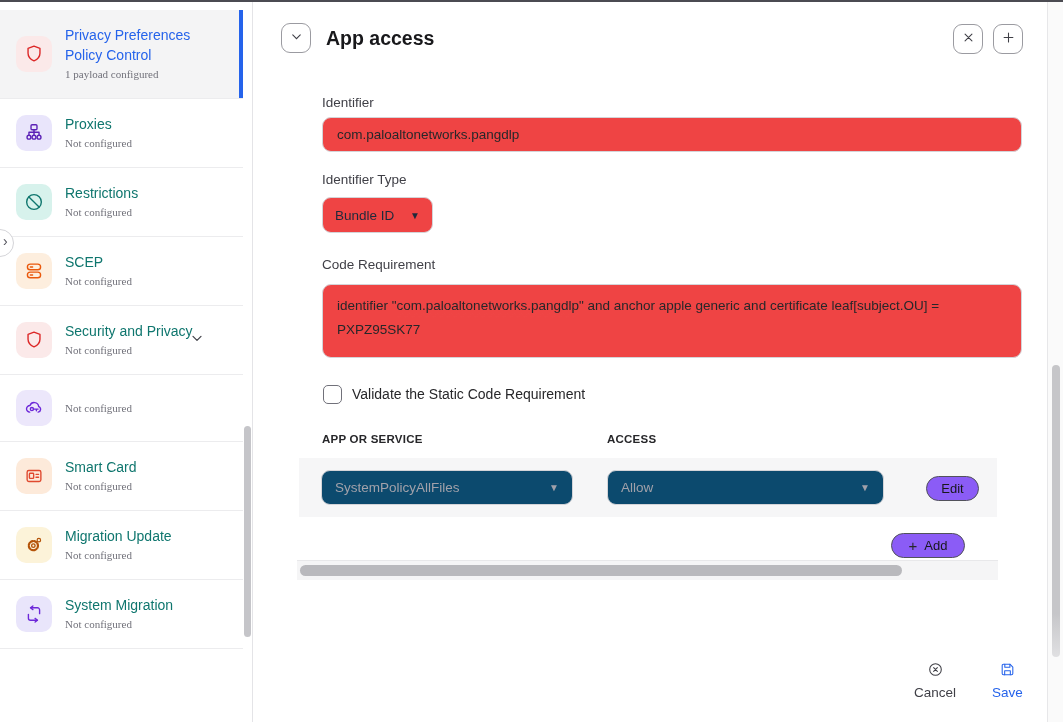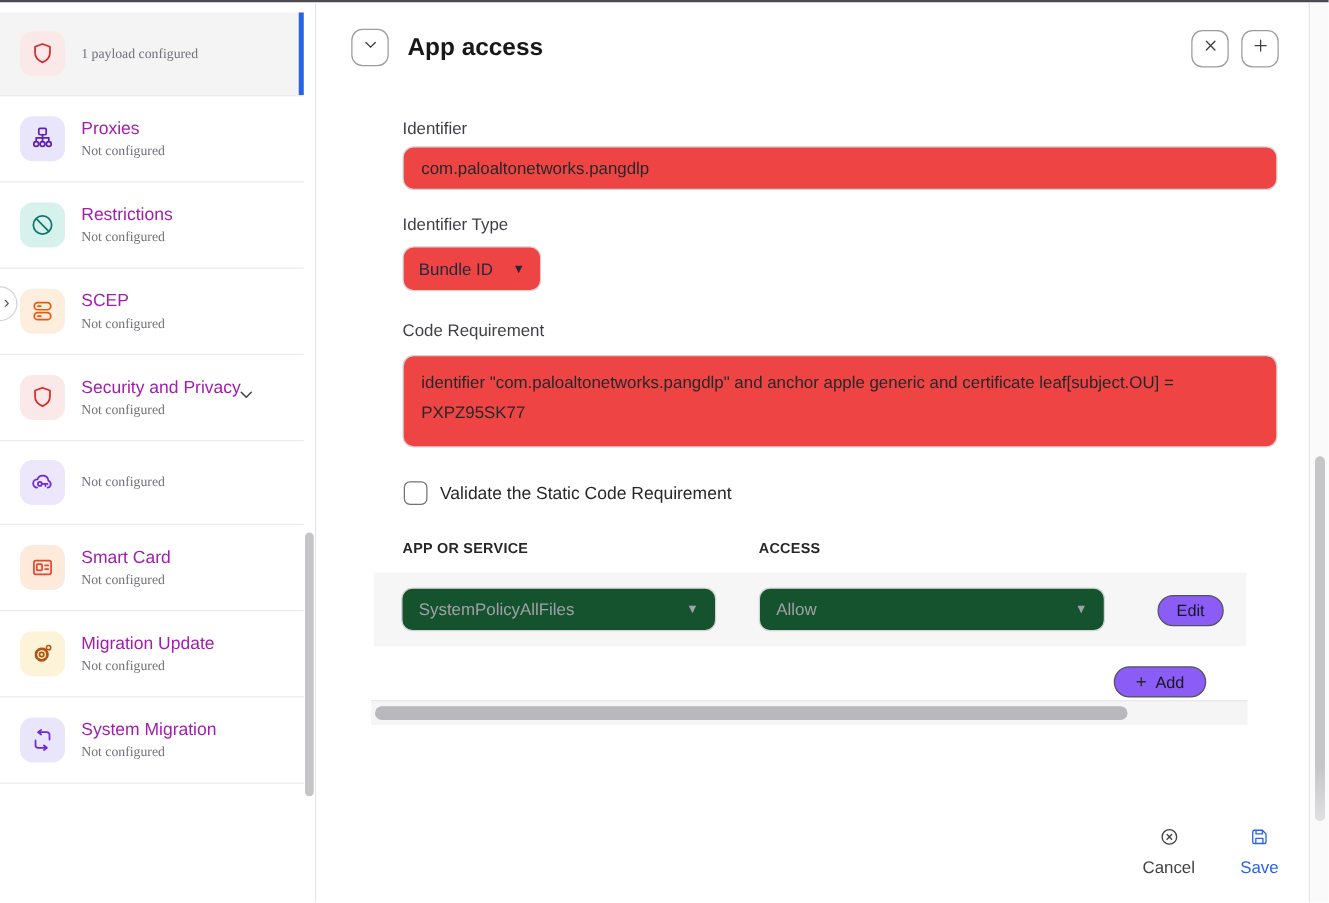--- a/index.html
+++ b/index.html
@@ -13,21 +13,21 @@
   #sb-list { width:243px; padding-top:8px; }
   .sb-item { position:relative; display:flex; align-items:center; gap:13px;
     padding:15px 14px 15px 16px; border-bottom:1px solid #ececee; cursor:pointer; }
   .sb-item.active { background:#f4f4f5; }
   .sb-item.active::after { content:""; position:absolute; right:0; top:0; bottom:0; width:4px; background:#2563eb; }
   .tile { flex:0 0 36px; width:36px; height:36px; border-radius:10px; display:flex;
     align-items:center; justify-content:center; }
   .tile svg { width:22px; height:22px; stroke:currentColor; fill:none;
     stroke-width:1.5; stroke-linecap:round; stroke-linejoin:round; }
   .sb-text { display:flex; flex-direction:column; max-width:140px; }
-  .sb-title { font-size:14px; line-height:20px; color:#a21caf; }
+  .sb-title { font-size:14px; line-height:20px; color:#0f766e; }
   .sb-item.active .sb-title { color:#2563eb; }
   .sb-status { font-size:11px; line-height:18px; color:#71717a;font-family:Liberation Serif, serif; }
   .sb-chevron { position:absolute; right:38px; top:50%; transform:translateY(-50%); color:#3f3f46; }
   .sb-chevron svg { width:16px; height:16px; stroke:currentColor; fill:none; stroke-width:1.8;
     stroke-linecap:round; stroke-linejoin:round; }
   #sb-scroll-thumb { position:absolute; left:244px; top:424px; width:7px; height:211px;
     border-radius:4px; background:#c5c5c9; }
   #collapse-tab { position:absolute; left:-14px; top:227px; width:28px; height:28px;
     border-radius:50%; background:#fff; border:1px solid #d4d4d8; z-index:5;
     color:#52525b; }
@@ -56,21 +56,21 @@
 
   #validate-checkbox { position:absolute; left:70px; top:383px; width:19px; height:19px;
     border:1.5px solid #71717a; border-radius:5px; background:#fff; cursor:pointer; }
   #validate-label { position:absolute; left:99px; top:384px; font-size:14px; color:#27272a; }
 
   .col-hdr { position:absolute; top:431px; font-size:11.5px; font-weight:700; color:#27272a; letter-spacing:.02em; }
   #col-app { left:69px; } #col-access { left:354px;text-align:center; }
 
   #table-row-bg { position:absolute; left:46px; top:456px; width:698px; height:59px; background:#f6f6f7; }
   .dd { position:absolute; top:468px; height:35px; border:1px solid #d4d4d8; border-radius:9px;
-    background:#14532d; display:flex; align-items:center; justify-content:space-between;
+    background:#0c4a6e; display:flex; align-items:center; justify-content:space-between;
     padding:0 13px; font-size:13.5px; color:#a1a1aa; }
   #dd-app { left:68px; width:252px; }
   #dd-access { left:354px; width:277px; }
   .caret-gray { font-size:10px; color:#a1a1aa; }
 
   .pillbtn { position:absolute; border:1px solid #52525b; border-radius:13px; background:#8b5cf6;
     font-size:13px; color:#18181b; display:flex; align-items:center; justify-content:center;
     gap:7px; cursor:pointer; font-family:"Liberation Sans", sans-serif; }
   #btn-edit { left:673px; top:474px; width:53px; height:25px; }
   #btn-add { left:638px; top:531px; width:74px; height:25px; }
@@ -101,20 +101,21 @@
 
   <div id="sidebar">
     <div id="sb-list">
         <div class="sb-item active">
           <span class="tile" style="background: rgb(251, 233, 233); color: rgb(220, 38, 38);">
             <svg viewBox="0 0 24 24">
               <path d="M12 3.5l6.5 2.4v5.2c0 4.3-3.5 7.1-6.5 8.4-3-1.3-6.5-4.1-6.5-8.4V5.9z"></path>
             </svg>
           </span>
           <span class="sb-text">
+            <span class="sb-title">Privacy Preferences Policy Control</span>
             <span class="sb-status">1 payload configured</span>
           </span>
         </div>
         <div class="sb-item">
           <span class="tile" style="background: rgb(233, 229, 251); color: rgb(91, 33, 182);">
             <svg viewBox="0 0 24 24">
               <rect x="8.75" y="3" width="6.5" height="5.5" rx="1.2"></rect>
               <path d="M12 8.5v2.7M6.5 14v-2.8h11V14"></path>
               <path d="M12 11.2V14"></path>
               <circle cx="6.5" cy="16.6" r="2.1"></circle>

